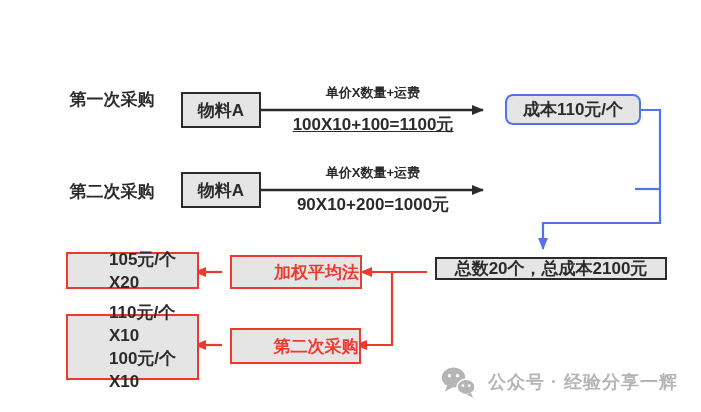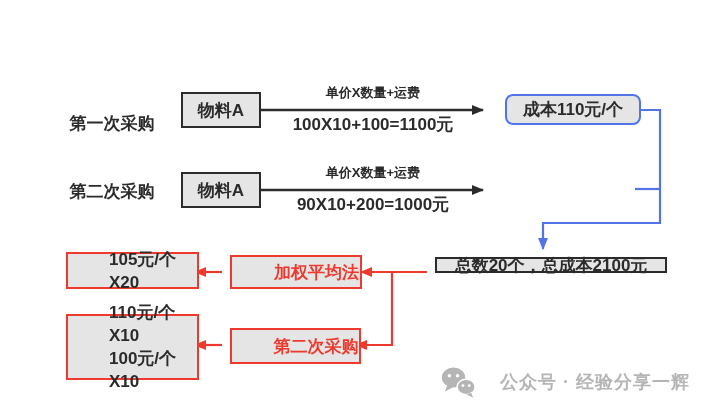--- a/index.html
+++ b/index.html
@@ -26,37 +26,37 @@
     display:flex;align-items:center;justify-content:center;
     font-weight:bold;color:var(--ink);background:#e5e5e5;box-sizing:border-box;margin-left:8px;
   }
   .item-box{
     left:173px;width:80px;height:36px;border:2.5px solid var(--ink);font-size:17px;
   }
   .blue-box{
     width:136px;height:31px;border:2px solid var(--blue);font-size:17px;border-radius:8px;
   }
   .total-box{
-    left:427px;top:257px;width:232px;height:16px;border:2.5px solid var(--ink);font-size:17px;
+    left:427px;top:257px;width:232px;height:23px;border:2.5px solid var(--ink);font-size:17px;
   }
   .red-border{border:2.5px solid var(--red);padding-left:41px;}
   .method-box{
     width:132px;height:34px;font-size:17px;color:var(--red);
   }
   .result-box{
     width:133px;font-size:17px;color:var(--ink);flex-direction:column;line-height:23px;
   }
   .formula-top{
     width:222px;text-align:center;font-size:13px;font-weight:bold;color:var(--ink);
   }
   .formula-bottom{
     width:242px;text-align:center;font-size:17px;font-weight:bold;color:var(--ink);
   }
   .footer{
-    left:440px;top:365px;display:flex;align-items:center;gap:24px;text-align:right;
+    left:440px;top:365px;display:flex;align-items:center;gap:12px;text-align:right;
   }
   .footer-text{
     font-size:18px;color:var(--gray);font-weight:bold;letter-spacing:1px;
   }
 </style>
 </head>
 <body>
 
 <div id="canvas">
 
@@ -79,24 +79,24 @@
     <path d="M633,110 H660 V223 H543 V249" style="stroke:var(--blue)" stroke-width="2.2" fill="none" marker-end="url(#ah-blue)"></path>
     <path d="M635,189 H660" style="stroke:var(--blue)" stroke-width="2.2" fill="none"></path>
 
     <path d="M427,272 H361" style="stroke:var(--red)" stroke-width="2.2" fill="none" marker-end="url(#ah-red)"></path>
     <path d="M392,272 V345 H356" style="stroke:var(--red)" stroke-width="2.2" fill="none" marker-end="url(#ah-red)"></path>
     <path d="M222,272 H195" style="stroke:var(--red)" stroke-width="2.2" fill="none" marker-end="url(#ah-red)"></path>
     <path d="M222,345 H195" style="stroke:var(--red)" stroke-width="2.2" fill="none" marker-end="url(#ah-red)"></path>
   </svg>
 
 
-  <div class="abs row-label" style="left:52px;top:112px;">第一次采购</div>
+  <div class="abs row-label" style="left:52px;top:88px;">第一次采购</div>
   <div class="abs box item-box" style="top:92px;">物料A</div>
   <div class="abs formula-top" style="left:262px;top:84px;">单价X数量+运费</div>
-  <div class="abs formula-bottom" style="left:252px;top:113px;">100X10+100=1100元</div>
+  <div class="abs formula-bottom" style="left:252px;top:113px;text-decoration:underline;">100X10+100=1100元</div>
   <div class="abs box blue-box" style="left:497px;top:94px;">成本110元/个</div>
 
   <div class="abs row-label" style="left:52px;top:180px;">第二次采购</div>
   <div class="abs box item-box" style="top:172px;">物料A</div>
   <div class="abs formula-top" style="left:262px;top:164px;">单价X数量+运费</div>
   <div class="abs formula-bottom" style="left:252px;top:193px;">90X10+200=1000元</div>
 
   <div class="abs box total-box">总数20个，总成本2100元</div>
 
   <div class="abs box red-border method-box" style="left:222px;top:255px;">加权平均法</div>

